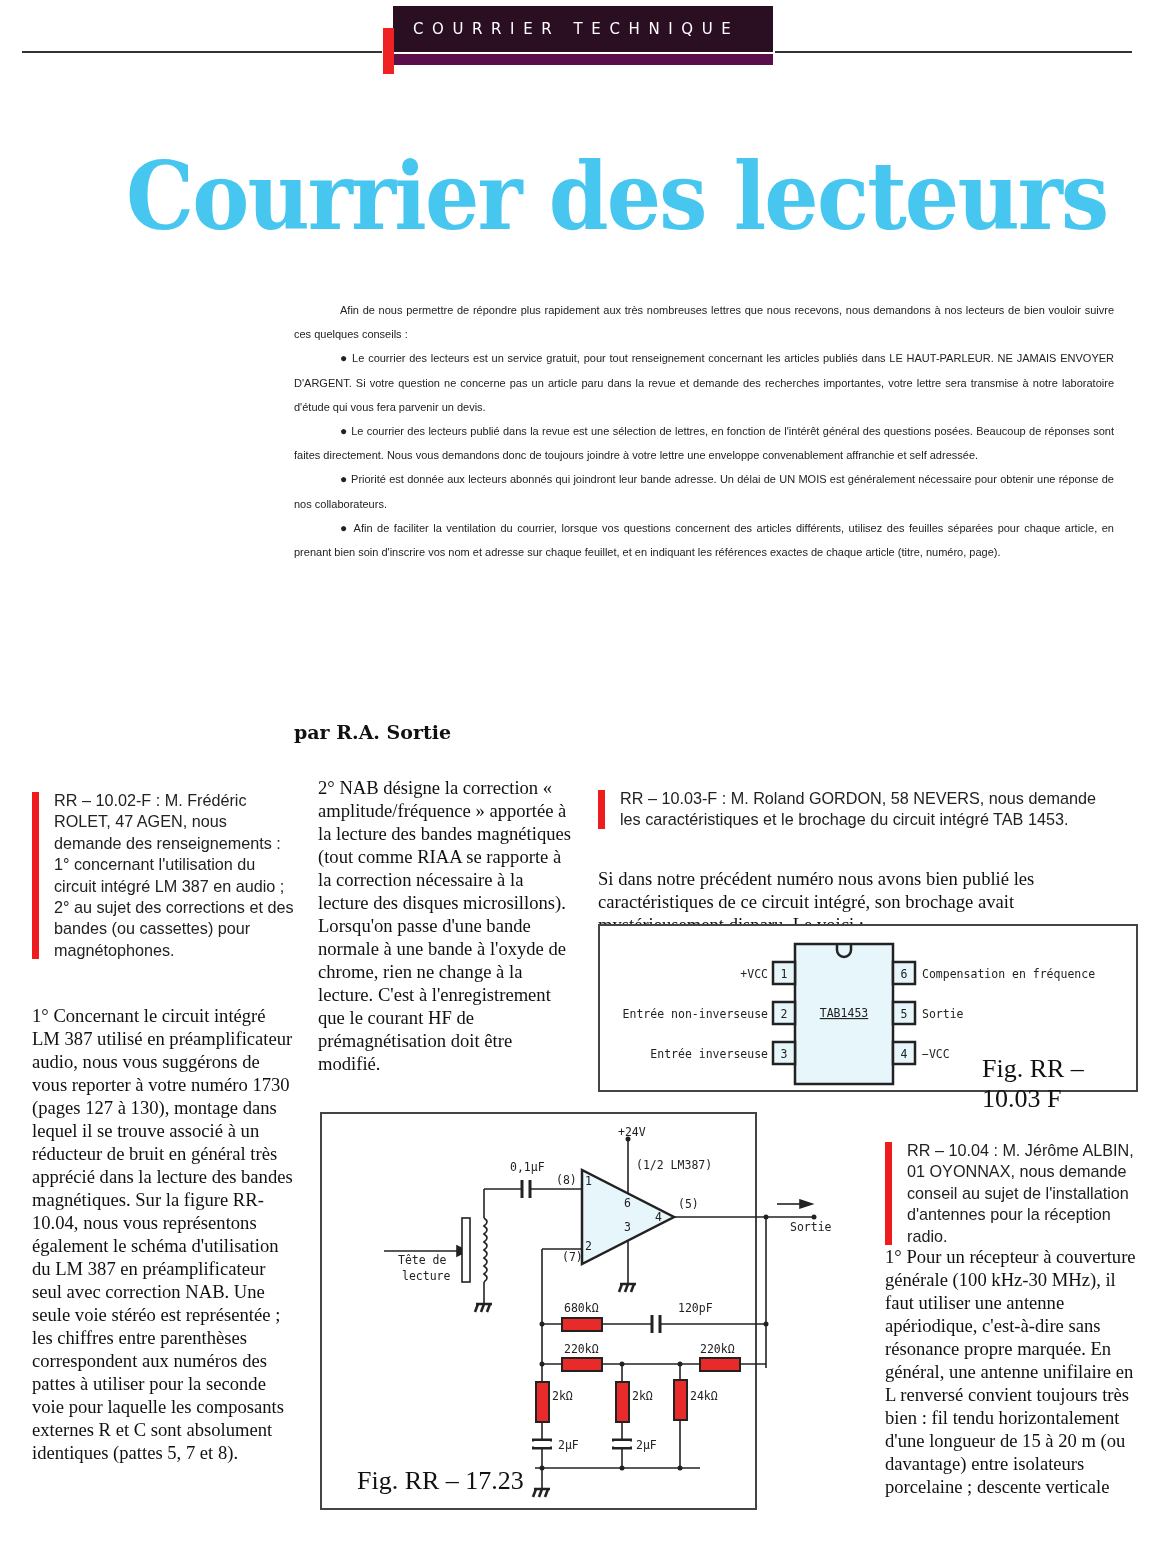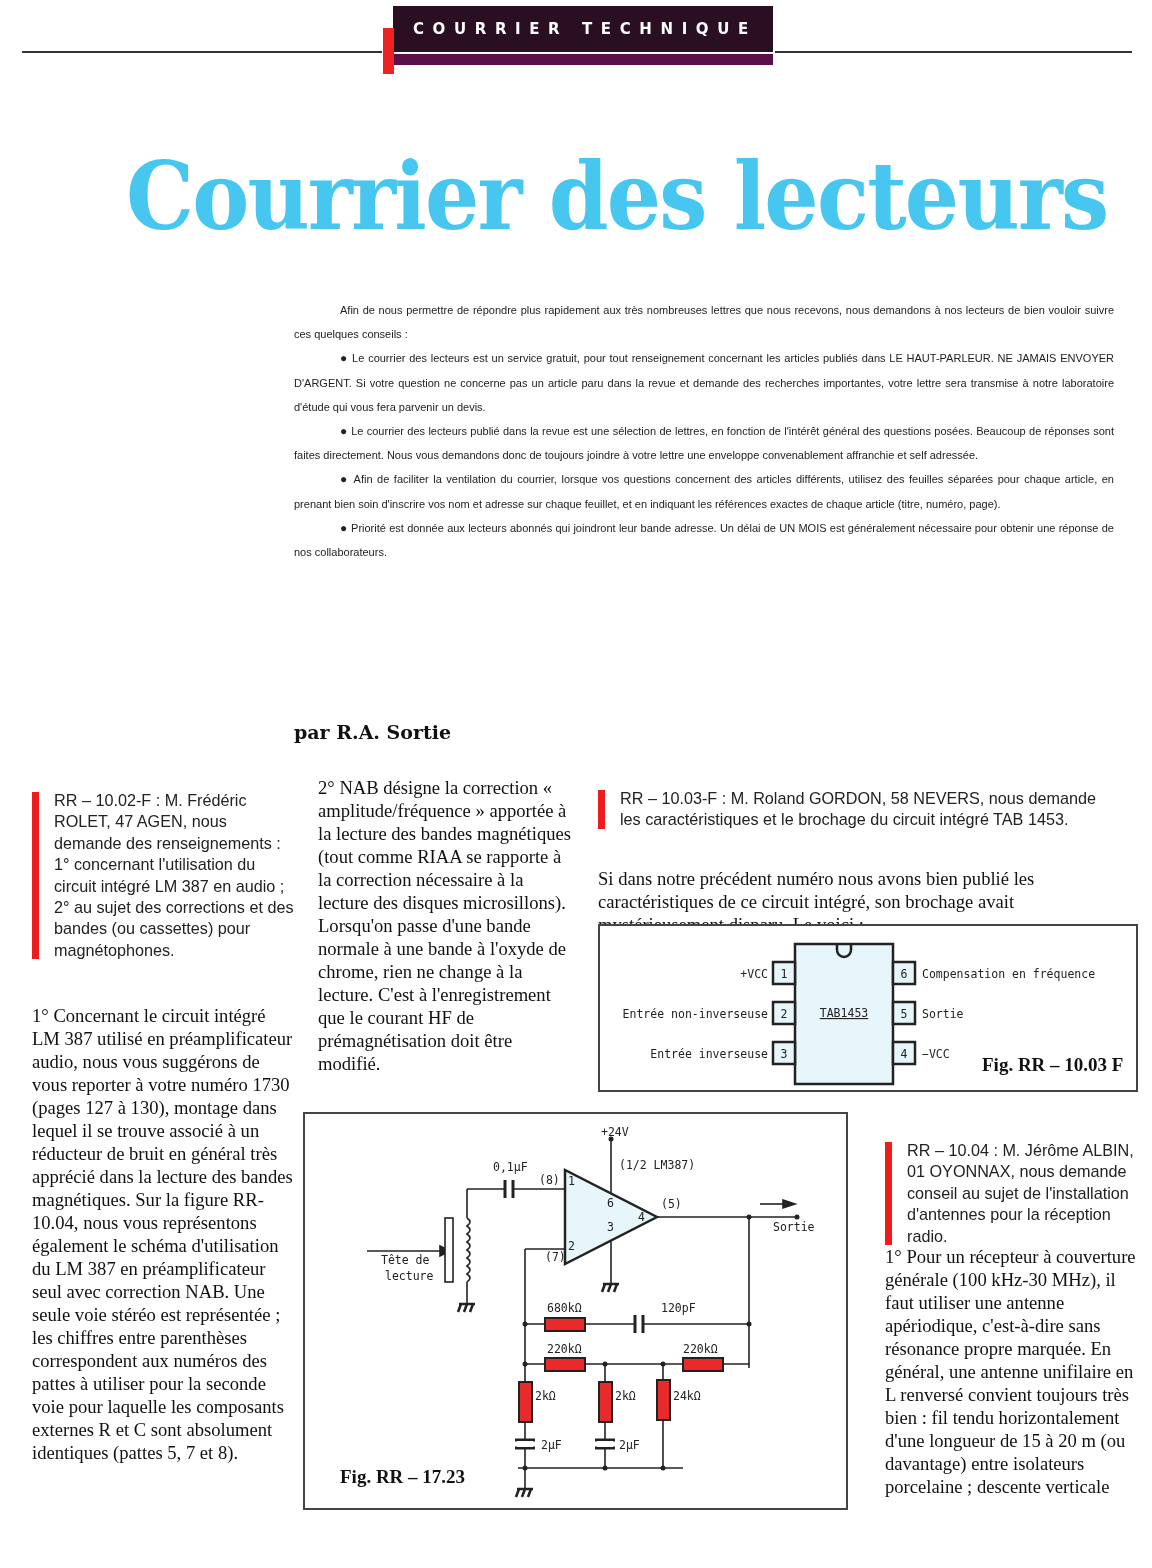--- a/index.html
+++ b/index.html
@@ -7,21 +7,21 @@
   body { position: relative; font-family: "DejaVu Serif", serif; color: #1a1a1a; }
 
   
   .hdr-line { position: absolute; top: 51px; height: 2px; background: #333; }
   .hdr-line.left { left: 22px; width: 360px; }
   .hdr-line.right { left: 775px; width: 357px; }
   .ribbon { position: absolute; left: 383px; top: 6px; width: 390px; height: 60px; }
   .ribbon .dark { position: absolute; left: 10px; top: 0; width: 380px; height: 46px; background: #2a0f22; }
   .ribbon .purple { position: absolute; left: 10px; top: 48px; width: 380px; height: 11px; background: #5a0e4a; }
   .ribbon .redbar { position: absolute; left: 0; top: 22px; width: 11px; height: 46px; background: #ee2222; }
-  .ribbon .label { position: absolute; left: 30px; top: 14px; color: #fff; font-family: "DejaVu Sans", sans-serif; font-weight: bold; font-size: 15px; letter-spacing: 8.6px; }
+  .ribbon .label { position: absolute; left: 30px; top: 14px; color: #fff; font-family: "DejaVu Sans", sans-serif; font-weight: normal; font-size: 15px; letter-spacing: 8.6px; }
 
   
   .title { position: absolute; left: 126px; top: 142px; width: 920px; font-family: "DejaVu Serif", serif; font-weight: bold; font-size: 93px; color: #47c7ef; letter-spacing: -2px; transform: scaleX(0.92); transform-origin: left top; white-space: nowrap; }
 
   
   .intro { position: absolute; left: 294px; top: 298px; width: 820px; font-family: "Liberation Sans", sans-serif; font-size: 11px; line-height: 24.2px; color: #222; text-align: justify; }
   .intro p { text-indent: 46px; }
   .intro p.bullet::before { content: "\25CF  "; font-size: 12px; }
   .byline { position: absolute; left: 294px; top: 721px; font-family: "DejaVu Serif", serif; font-weight: bold; font-size: 19px; color: #111; }
 
@@ -37,45 +37,45 @@
   .b3 { left: 598px; top: 849px; width: 520px; margin-top: 18px; }
   .q3 { left: 885px; top: 1128px; width: 255px; }
   .b4 { left: 885px; top: 1245px; width: 255px; }
 
   .footer { position: absolute; left: 40px; top: 1529px; font-family: "Liberation Sans", sans-serif; font-size: 13.5px; color: #222; margin-top: 39px; }
   .footer b { font-weight: bold; }
 
   
   .fig { position: absolute; border: 2px solid #444; background: #fff; }
   .fig1 { left: 598px; top: 924px; width: 540px; height: 168px; }
-  .fig2 { left: 303px; top: 1112px; width: 545px; height: 398px; padding-left: 48px; }
+  .fig2 { left: 320px; top: 1112px; width: 437px; height: 398px; padding-left: 48px; }
   .fig svg { position: absolute; left: 0; top: 0; }
-  .figcap { position: absolute; font-family: "Liberation Serif", serif; font-weight: bold; font-size: 19px; color: #111; }
+  .figcap { position: absolute; font-family: "Liberation Serif", serif; font-weight: normal; font-size: 26px; color: #111; }
   .svgtxt { font-family: "DejaVu Sans Mono", monospace; font-size: 11.5px; fill: #222; }
 </style>
 </head>
 <body>
 
 <div class="hdr-line left"></div>
 <div class="hdr-line right"></div>
 <div class="ribbon">
   <div class="dark"></div>
   <div class="purple"></div>
   <div class="redbar"></div>
   <div class="label">COURRIER TECHNIQUE</div>
 </div>
 
 <h1 class="title">Courrier des lecteurs</h1>
 
 <div class="intro">
   <p>Afin de nous permettre de répondre plus rapidement aux très nombreuses lettres que nous recevons, nous demandons à nos lecteurs de bien vouloir suivre ces quelques conseils :</p>
   <p class="bullet">Le courrier des lecteurs est un service gratuit, pour tout renseignement concernant les articles publiés dans LE HAUT-PARLEUR. NE JAMAIS ENVOYER D'ARGENT. Si votre question ne concerne pas un article paru dans la revue et demande des recherches importantes, votre lettre sera transmise à notre laboratoire d'étude qui vous fera parvenir un devis.</p>
   <p class="bullet">Le courrier des lecteurs publié dans la revue est une sélection de lettres, en fonction de l'intérêt général des questions posées. Beaucoup de réponses sont faites directement. Nous vous demandons donc de toujours joindre à votre lettre une enveloppe convenablement affranchie et self adressée.</p>
+  <p class="bullet">Priorité est donnée aux lecteurs abonnés qui joindront leur bande adresse. Un délai de UN MOIS est généralement nécessaire pour obtenir une réponse de nos collaborateurs.</p>
   <p class="bullet">Afin de faciliter la ventilation du courrier, lorsque vos questions concernent des articles différents, utilisez des feuilles séparées pour chaque article, en prenant bien soin d'inscrire vos nom et adresse sur chaque feuillet, et en indiquant les références exactes de chaque article (titre, numéro, page).</p>
-  <p class="bullet">Priorité est donnée aux lecteurs abonnés qui joindront leur bande adresse. Un délai de UN MOIS est généralement nécessaire pour obtenir une réponse de nos collaborateurs.</p>
 </div>
 <div class="byline">par R.A. Sortie</div>
 
 <div class="q q1">
   <div class="bar"></div>
   <span>RR – 10.02-F : M. Frédéric ROLET, 47 AGEN, nous demande des renseignements : 1° concernant l'utilisation du circuit intégré LM 387 en audio ; 2° au sujet des corrections et des bandes (ou cassettes) pour magnétophones.</span>
 </div>
 <div class="body b1">1° Concernant le circuit intégré LM 387 utilisé en préamplificateur audio, nous vous suggérons de vous reporter à votre numéro 1730 (pages 127 à 130), montage dans lequel il se trouve associé à un réducteur de bruit en général très apprécié dans la lecture des bandes magnétiques. Sur la figure RR-10.04, nous vous représentons également le schéma d'utilisation du LM 387 en préamplificateur seul avec correction NAB. Une seule voie stéréo est représentée ; les chiffres entre parenthèses correspondent aux numéros des pattes à utiliser pour la seconde voie pour laquelle les composants externes R et C sont absolument identiques (pattes 5, 7 et 8).</div>
 <div class="body b2">2° NAB désigne la correction « amplitude/fréquence » apportée à la lecture des bandes magnétiques (tout comme RIAA se rapporte à la correction nécessaire à la lecture des disques microsillons). Lorsqu'on passe d'une bande normale à une bande à l'oxyde de chrome, rien ne change à la lecture. C'est à l'enregistrement que le courant HF de prémagnétisation doit être modifié.</div>
 

